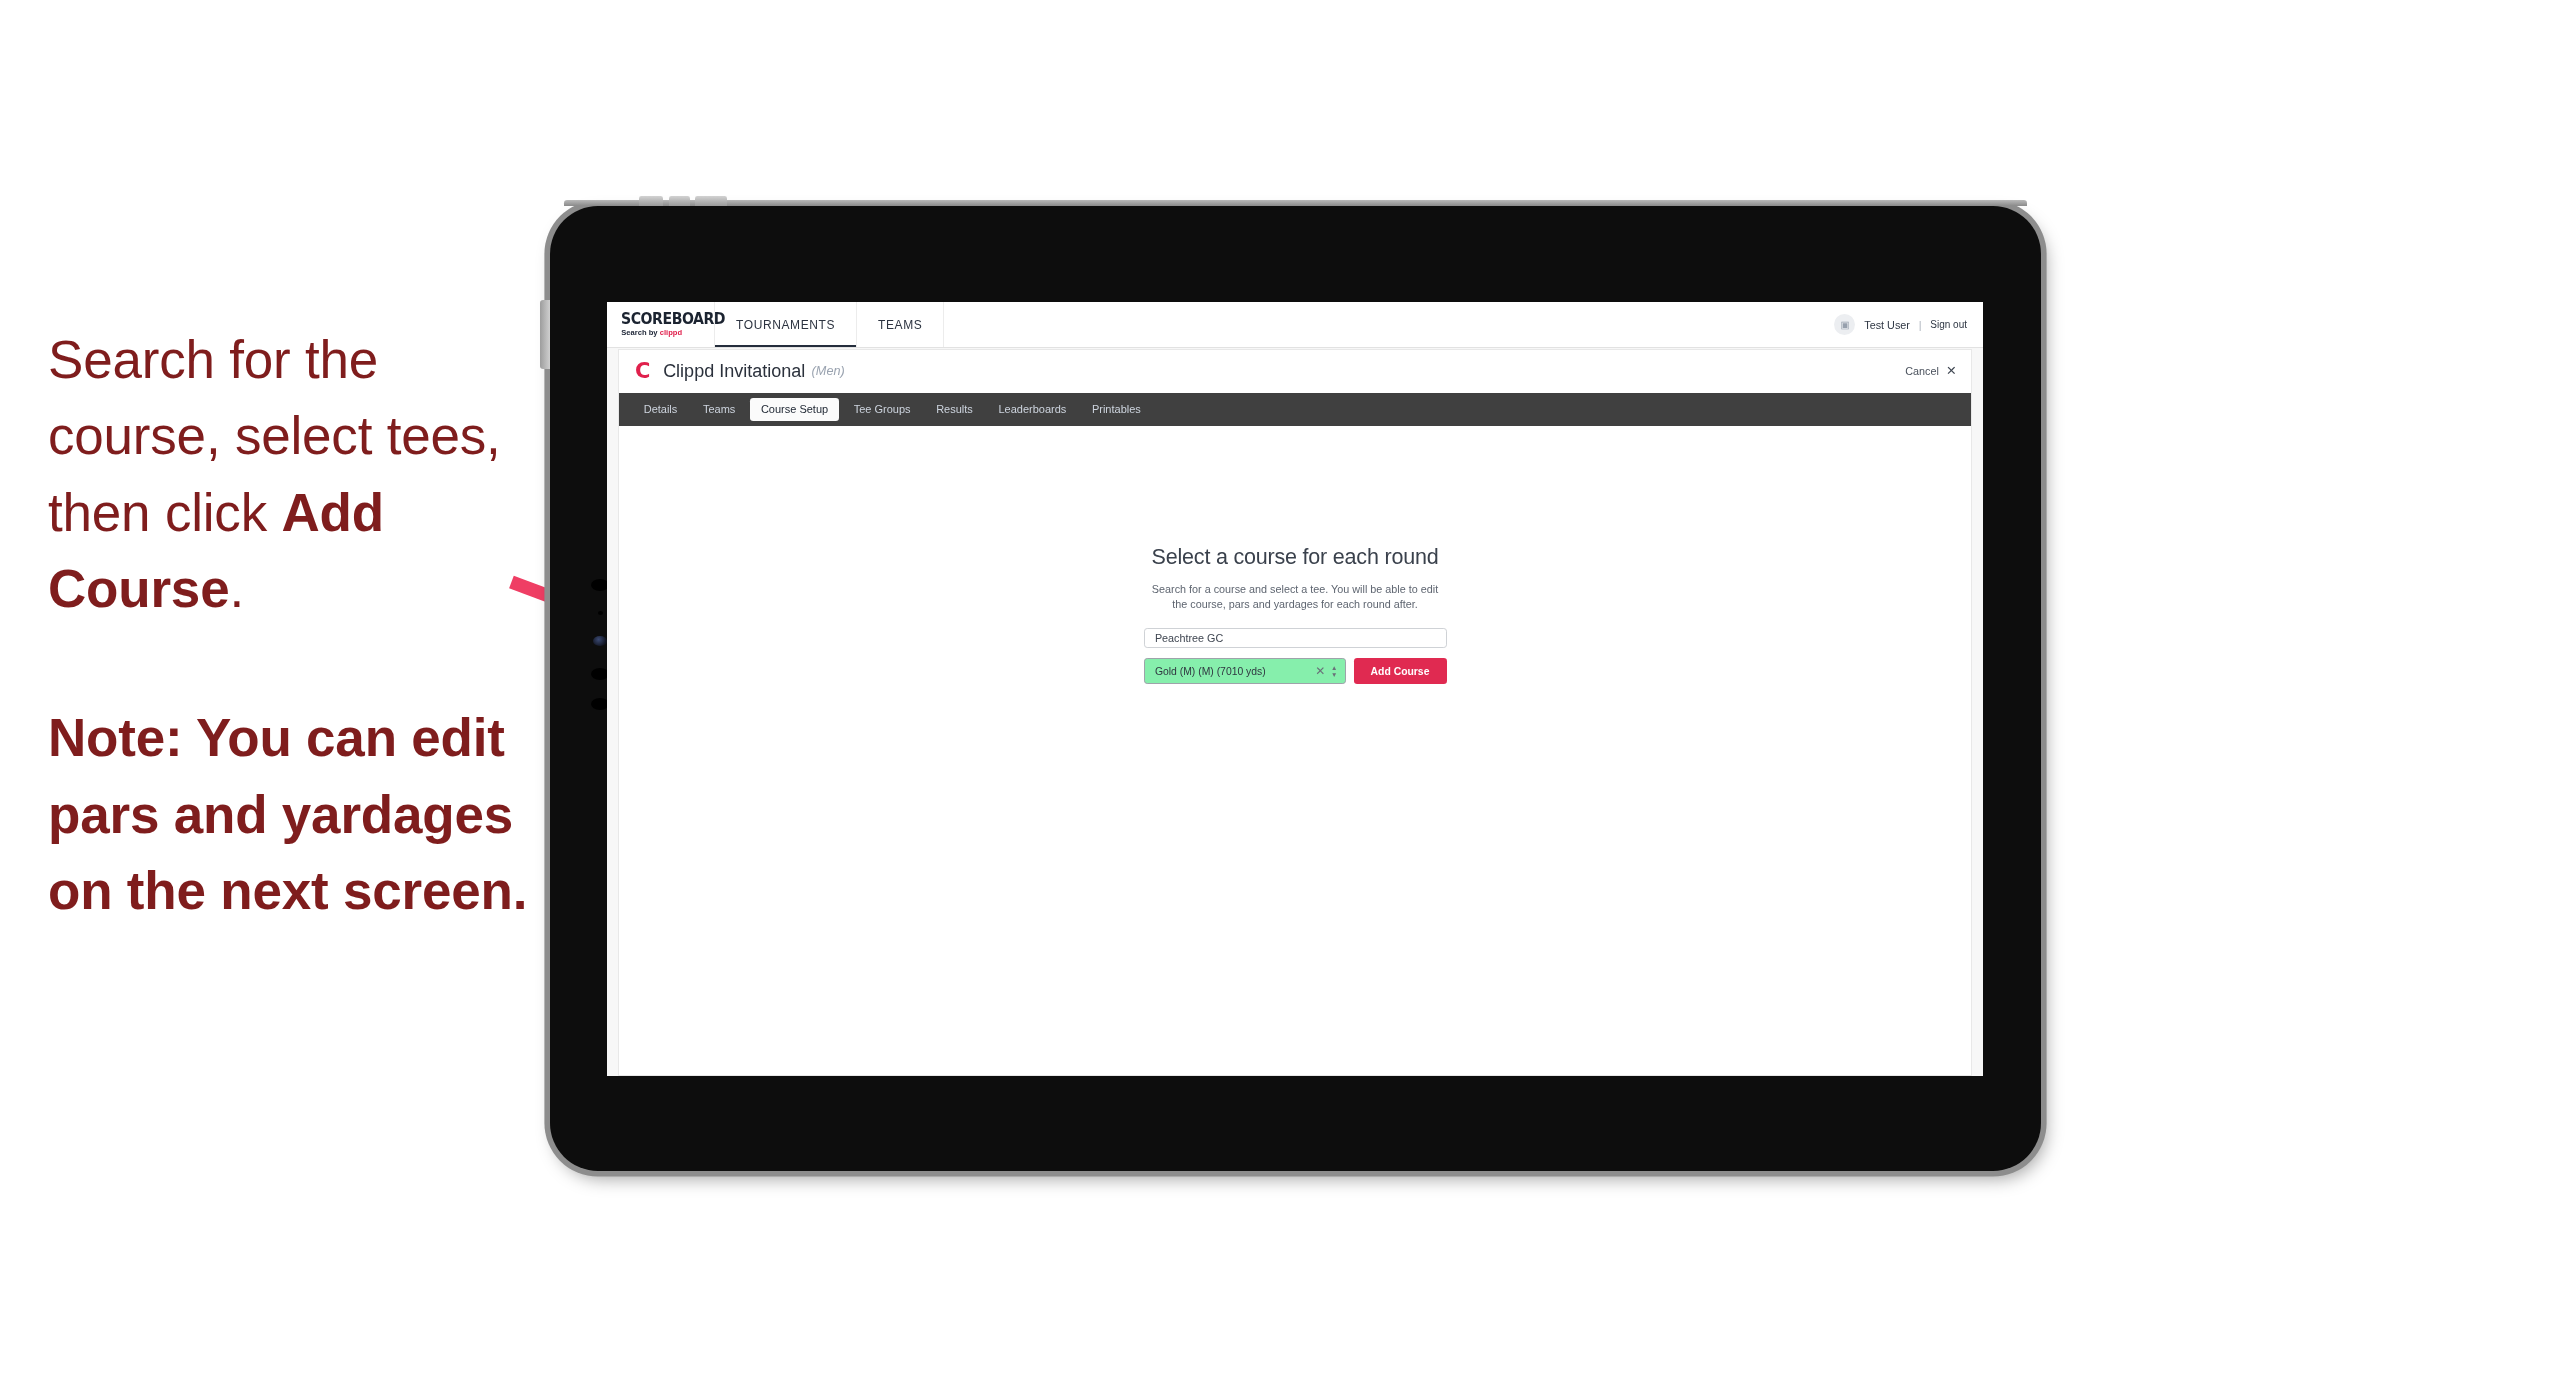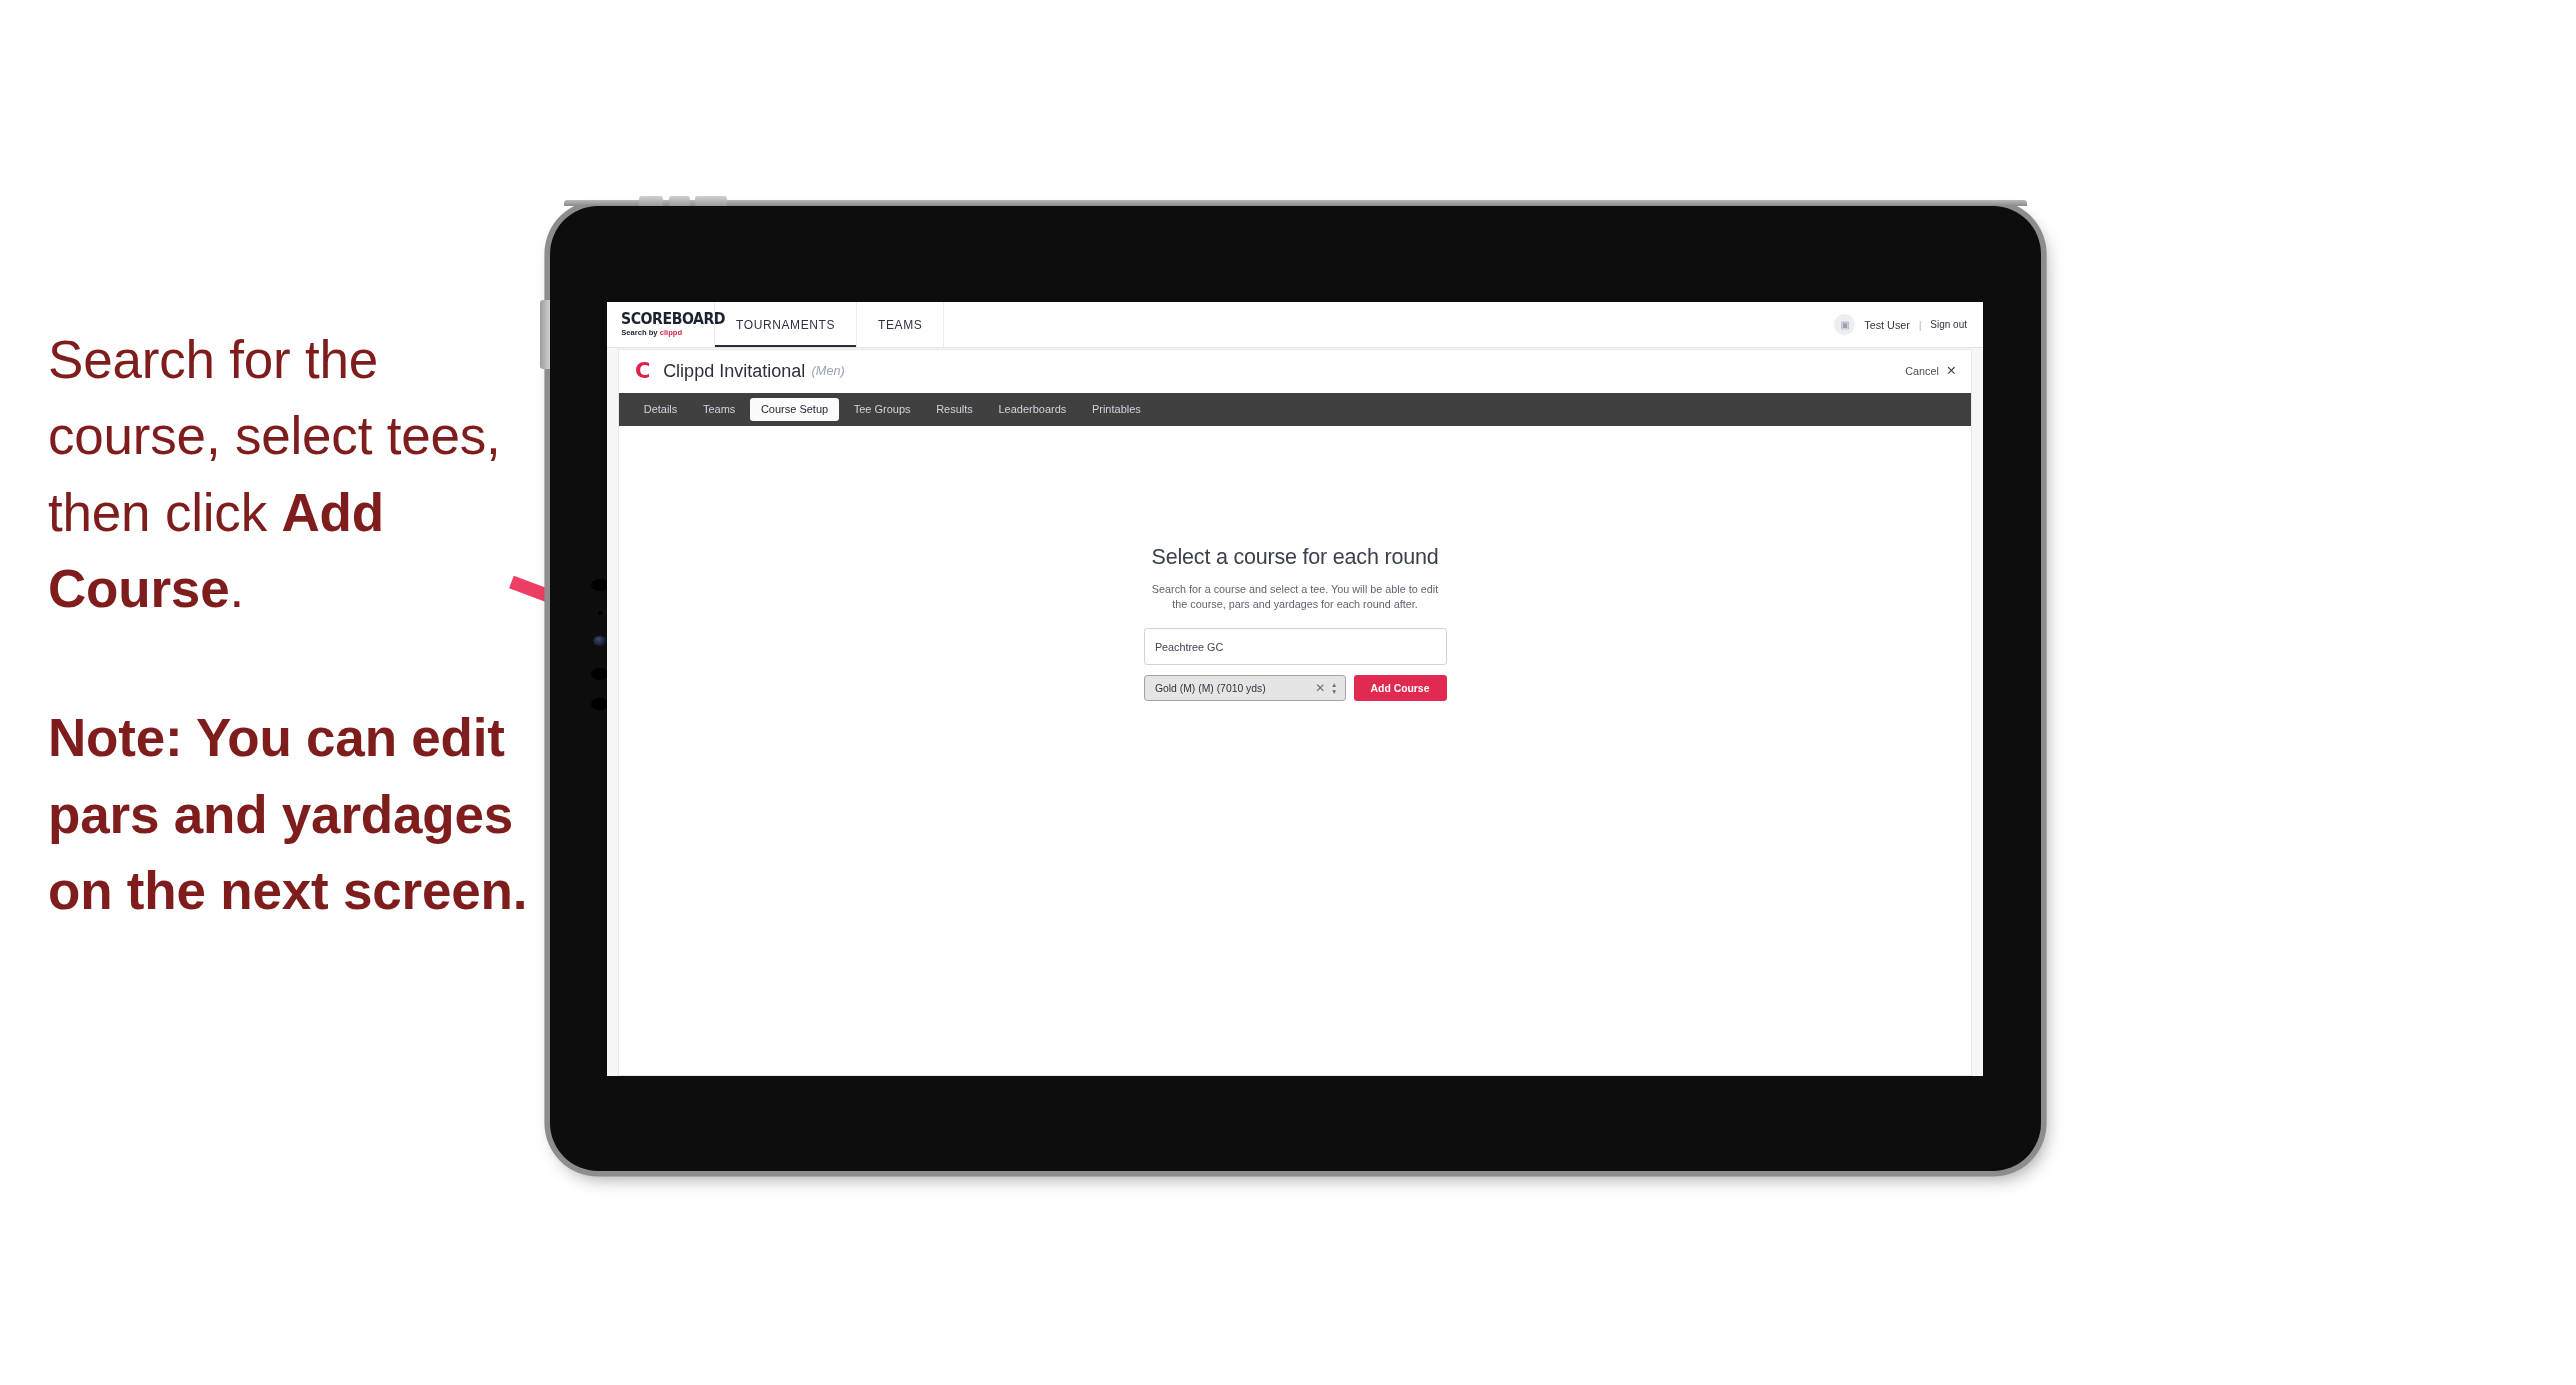--- a/index.html
+++ b/index.html
@@ -249,21 +249,21 @@
   .form-desc {
     margin-top: 12px;
     font-size: 10.8px;
     line-height: 1.45;
     color: #5e6570;
     padding: 0 8px;
   }
   .search-input {
     margin-top: 15px;
     width: 100%;
-    height: 37px;
+    height: 20px;
     border: 0.8px solid #cfd2d6;
     border-radius: 3.2px;
     background: #fff;
     font-family: "Liberation Sans", sans-serif;
     font-size: 10.8px;
     color: #3e4550;
     padding: 0 10.4px;
     outline: none;
   }
   .search-input::placeholder { color: #9aa1aa; }
@@ -272,21 +272,21 @@
     margin-top: 10.4px;
     display: flex;
     gap: 8px;
     align-items: stretch;
   }
   .tee-select {
     flex: 1;
     height: 26px;
     border: 0.8px solid #9ea3aa;
     border-radius: 3.2px;
-    background: #e5e5e5;
+    background: #86efac;
     display: flex; align-items: center;
     padding: 0 7.2px 0 10.4px;
     cursor: pointer;
   }
   .tee-value {
     font-size: 10.4px;
     color: #2f3640;
     flex: 1;
     text-align: left;
     white-space: nowrap;

